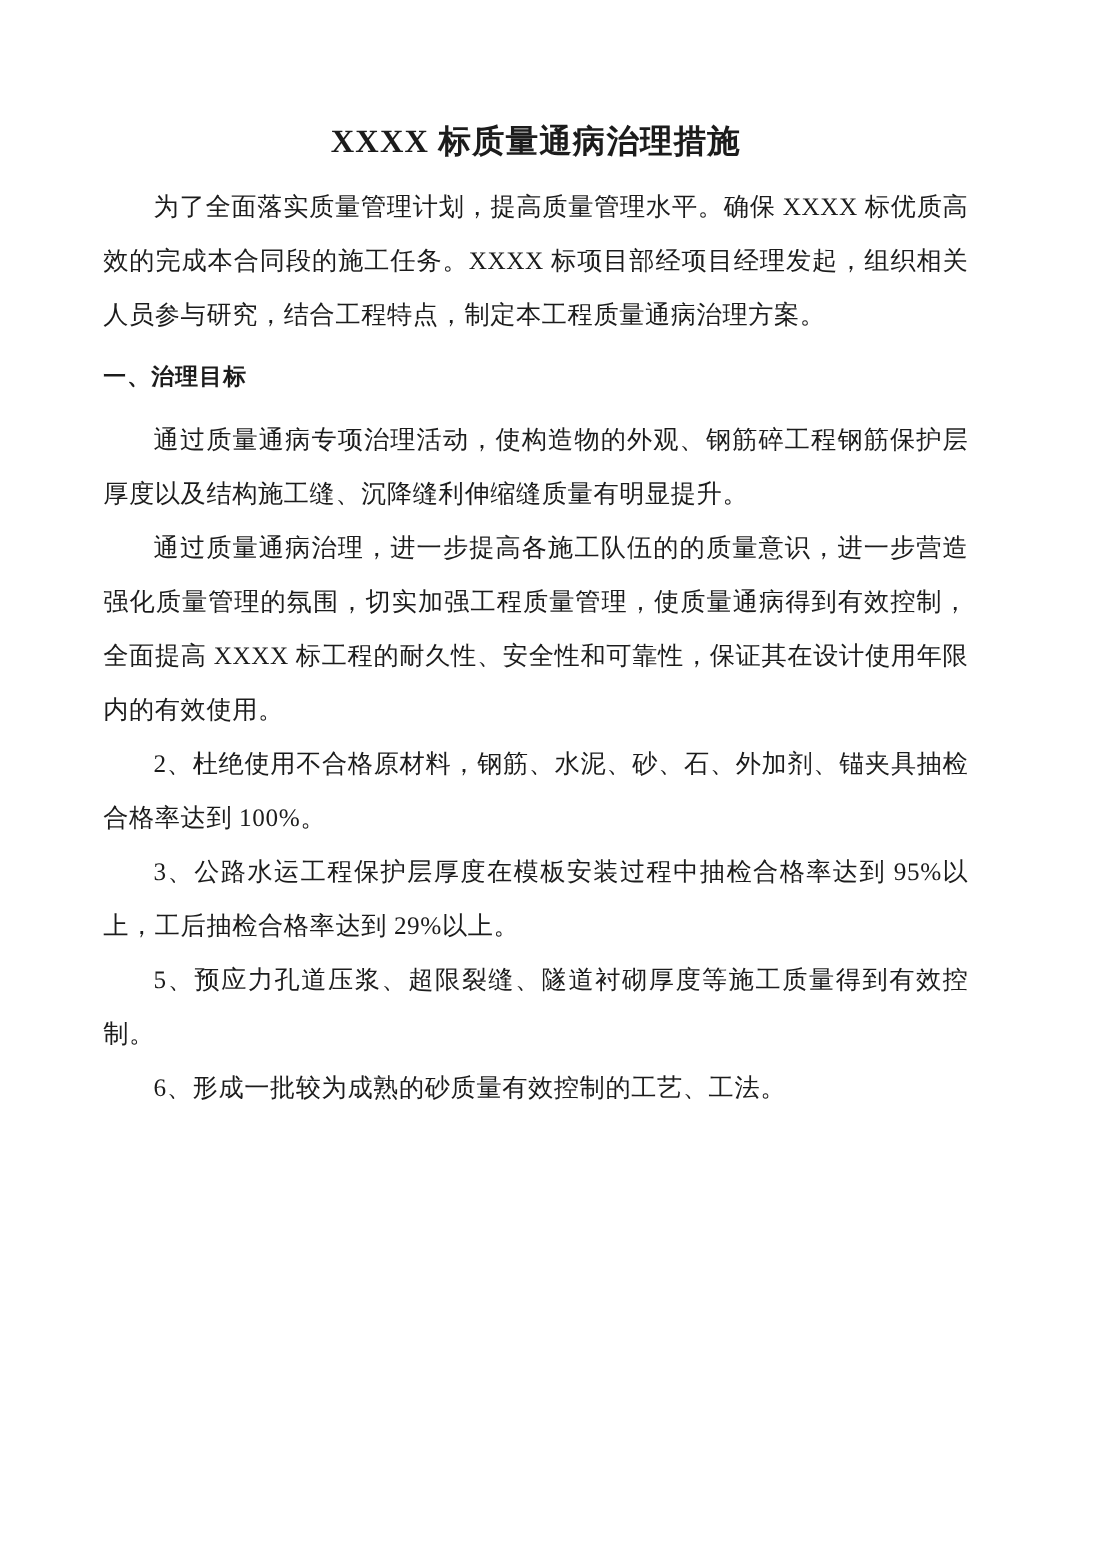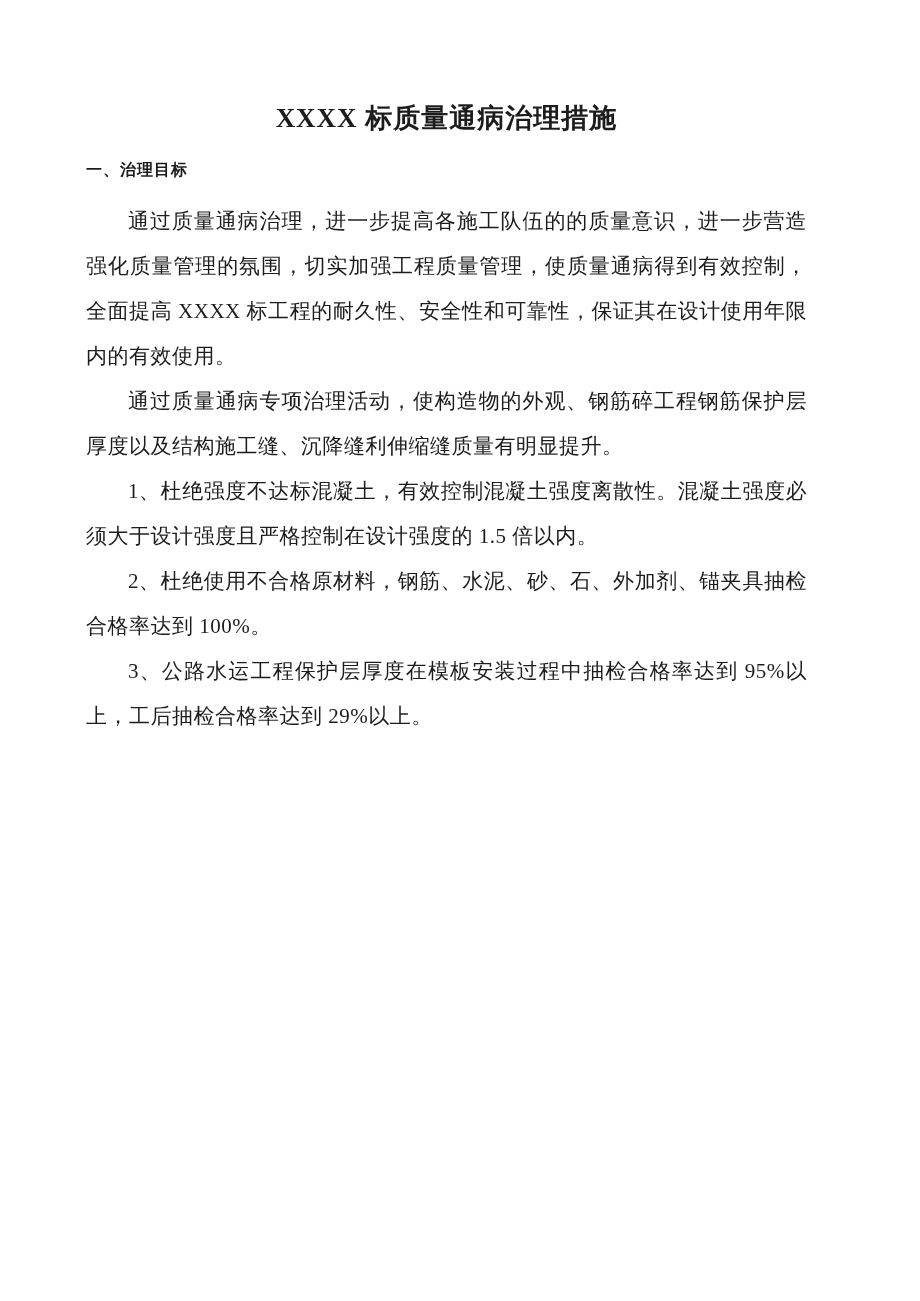--- a/index.html
+++ b/index.html
@@ -31,43 +31,45 @@
     margin: 0;
     font-size: 21px;
     line-height: 45px;
     text-indent: 2em;
     text-align: justify;
     text-justify: inter-ideograph;
     letter-spacing: 0.5px;
   }
   h2.section-heading {
     margin: 15px 0 14px 0;
-    font-size: 16px;
+    font-size: 19px;
     line-height: 30px;
     font-weight: bold;
     font-family: "Liberation Sans", "DejaVu Sans", sans-serif;
     letter-spacing: 1px;
   }
 </style>
 </head>
 <body>
 
 <div class="page">
 
   <h1 class="doc-title">XXXX 标质量通病治理措施</h1>
 
+  <p class="body-para">为了全面落实质量管理计划，提高质量管理水平。确保 XXXX 标优质高效的完成本合同段的施工任务。XXXX 标项目部经项目经理发起，组织相关人员参与研究，结合工程特点，制定本工程质量通病治理方案。</p>
 
   <h2 class="section-heading">一、治理目标</h2>
 
+  <p class="body-para">通过质量通病专项治理活动，使构造物的外观、钢筋碎工程钢筋保护层厚度以及结构施工缝、沉降缝利伸缩缝质量有明显提升。</p>
+
   <p class="body-para">通过质量通病治理，进一步提高各施工队伍的的质量意识，进一步营造强化质量管理的氛围，切实加强工程质量管理，使质量通病得到有效控制，全面提高 XXXX 标工程的耐久性、安全性和可靠性，保证其在设计使用年限内的有效使用。</p>
 
-  <p class="body-para">通过质量通病专项治理活动，使构造物的外观、钢筋碎工程钢筋保护层厚度以及结构施工缝、沉降缝利伸缩缝质量有明显提升。</p>
-
-  <p class="body-para">1、杜绝强度不达标混凝土，有效控制混凝土强度离散性。混凝土强度必须大于设计强度且严格控制在设计强度的 1.5 倍以内。</p>
 
   <p class="body-para">2、杜绝使用不合格原材料，钢筋、水泥、砂、石、外加剂、锚夹具抽检合格率达到 100%。</p>
 
   <p class="body-para">3、公路水运工程保护层厚度在模板安装过程中抽检合格率达到 95%以上，工后抽检合格率达到 29%以上。</p>
 
 
+  <p class="body-para">5、预应力孔道压浆、超限裂缝、隧道衬砌厚度等施工质量得到有效控制。</p>
 
+  <p class="body-para">6、形成一批较为成熟的砂质量有效控制的工艺、工法。</p>
 
 </div>
 
 </body></html>

